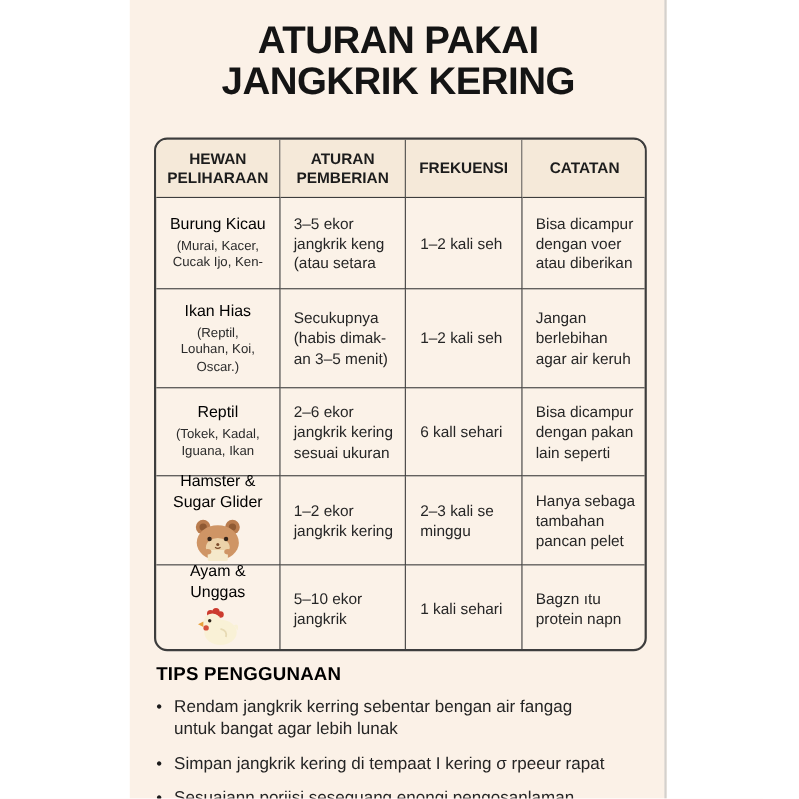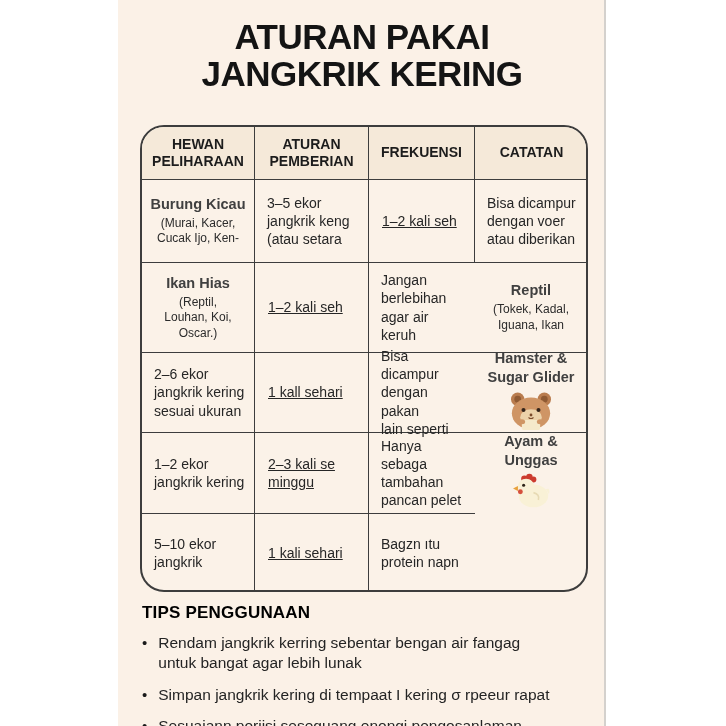--- a/index.html
+++ b/index.html
@@ -20,21 +20,21 @@
     font-size: 35px; line-height: 1.06; letter-spacing: -0.5px;
     white-space: pre-line;
   }
 
   .feed-table {
     position: absolute; left: 140px; top: 125px; width: 448px; height: 467px;
     display: grid;
     grid-template-columns: 113px 114px 106px 113px;
     grid-template-rows: 53px 83px 90px 80px 81px 78px;
     border: 2px solid #3d3d3d;
-    border-radius: 24px;
+    border-radius: 12px;
     overflow: hidden;
     background: #fbf2e8;
   }
   .cell {
     border-right: 1.5px solid #3d3d3d;
     border-bottom: 1.5px solid #3d3d3d;
     display: flex; flex-direction: column; justify-content: center;
     padding: 4px 8px;
     line-height: 1.3;
   }
@@ -43,27 +43,27 @@
 
   .cell.header {
     background: #f5e9d9;
     align-items: center; text-align: center;
     font-weight: bold; font-size: 14px; color: #1c1c1c;
     white-space: pre-line; line-height: 1.25;
   }
   .cell.pet {
     align-items: center; text-align: center;
   }
-  .pet-name { font-weight: bold; font-size: 14.5px; white-space: pre-line; color: #404040; }
+  .pet-name { font-weight: normal; font-size: 14.5px; white-space: pre-line; color: #000000; }
   .pet-detail { font-size: 12px; white-space: pre-line; margin-top: 2px; color: #2b2b2b; }
 
   .cell.amount, .cell.freq, .cell.note {
     font-size: 14px; white-space: pre-line; padding-left: 12px; color: #262626;
   }
-  .cell.freq { padding-left: 13px; text-decoration: underline; }
+  .cell.freq { padding-left: 13px; }
 
   .pet-icon { margin-top: 3px; }
 
   .tips { position: absolute; left: 142px; top: 603px; width: 466px; }
   .tips-heading { font-weight: bold; font-size: 17px; color: #000000; letter-spacing: 0.2px; }
   .tips-list { list-style: none; margin-top: 10px; }
   .tips-list li {
     display: flex; align-items: flex-start; gap: 11px;
     font-size: 15.5px; line-height: 1.28; color: #242424;
     margin-bottom: 12px;
@@ -101,34 +101,37 @@
     <div class="cell note last-col">Bisa dicampur
 dengan voer
 atau diberikan</div>
 
     <div class="cell pet">
       <div class="pet-name">Ikan Hias</div>
       <div class="pet-detail">(Reptil,
 Louhan, Koi,
 Oscar.)</div>
     </div>
+    <div class="cell amount">Secukupnya
+(habis dimak-
+an 3–5 menit)</div>
     <div class="cell freq">1–2 kali seh</div>
     <div class="cell note last-col">Jangan
 berlebihan
 agar air  keruh</div>
 
     <div class="cell pet">
       <div class="pet-name">Reptil</div>
       <div class="pet-detail">(Tokek, Kadal,
 Iguana, Ikan</div>
     </div>
     <div class="cell amount">2–6 ekor
 jangkrik kering
 sesuai ukuran</div>
-    <div class="cell freq">1 kall sehari</div>
+    <div class="cell freq">6 kall sehari</div>
     <div class="cell note last-col">Bisa dicampur
 dengan pakan
 lain seperti</div>
 
     <div class="cell pet">
       <div class="pet-name">Hamster &amp;
 Sugar Glider</div>
       <span class="pet-icon">
         <svg width="50" height="40" viewBox="0 0 60 48" xmlns="http://www.w3.org/2000/svg">
           <circle cx="14" cy="11" r="8" fill="#b97c4e"></circle>

